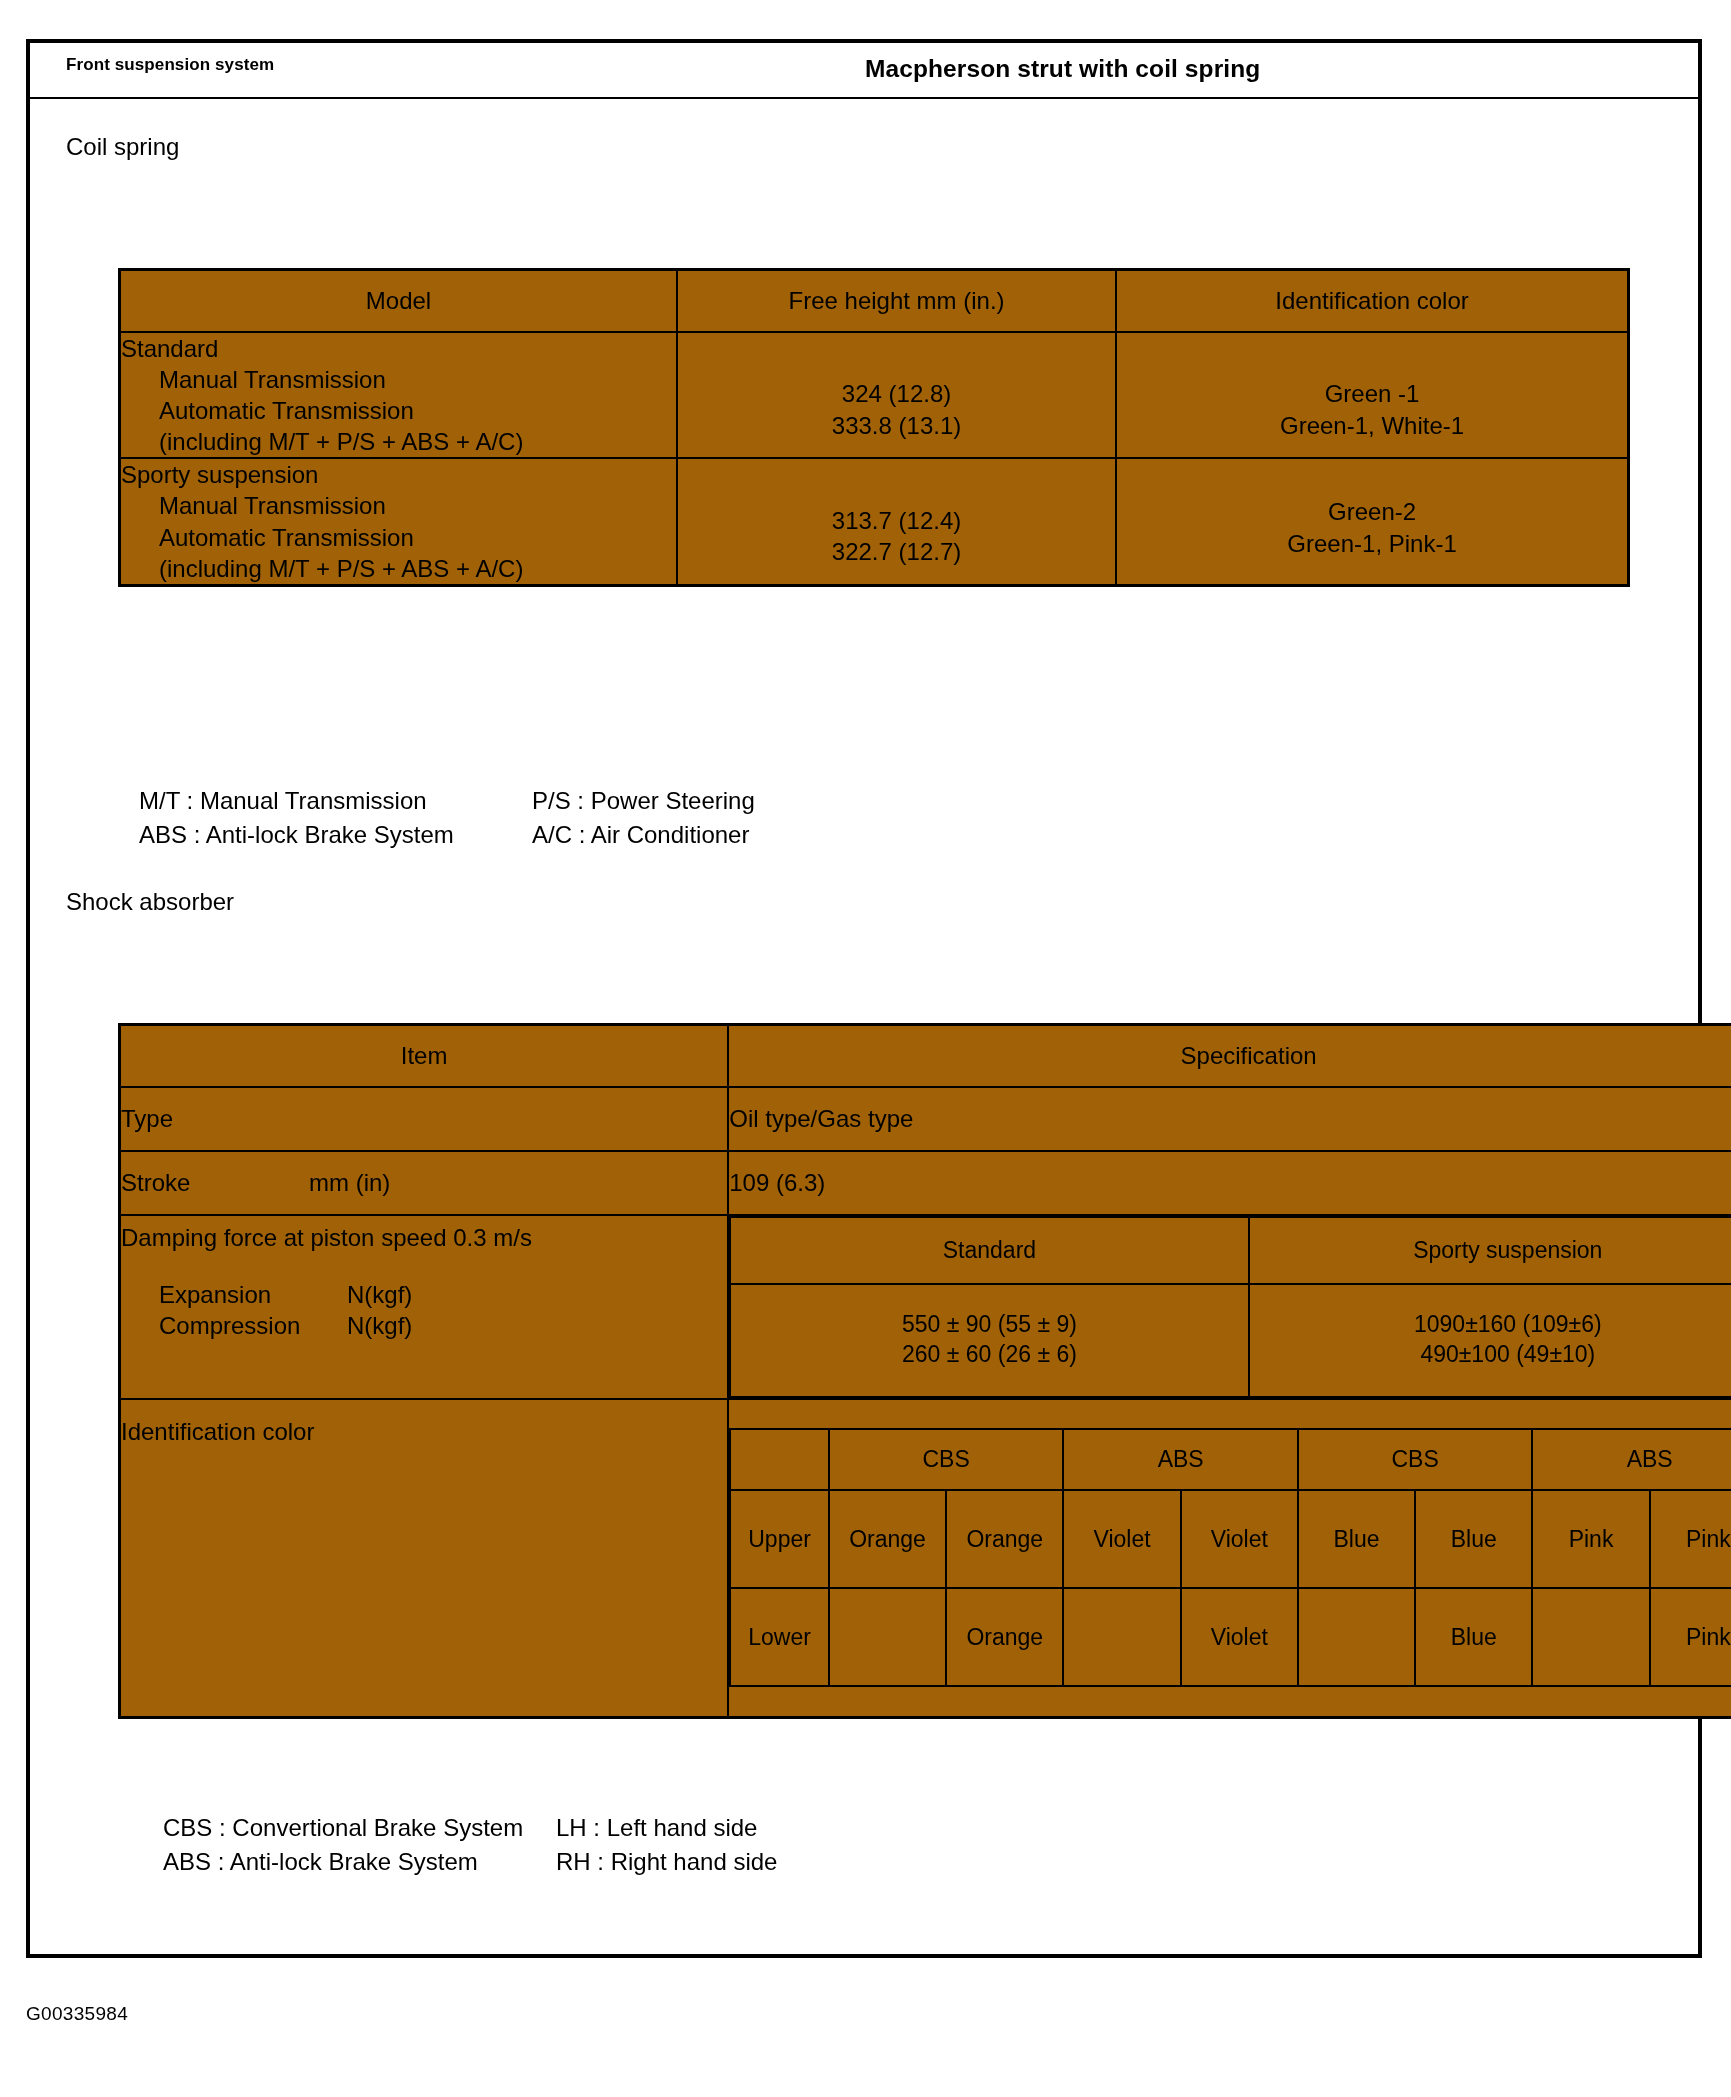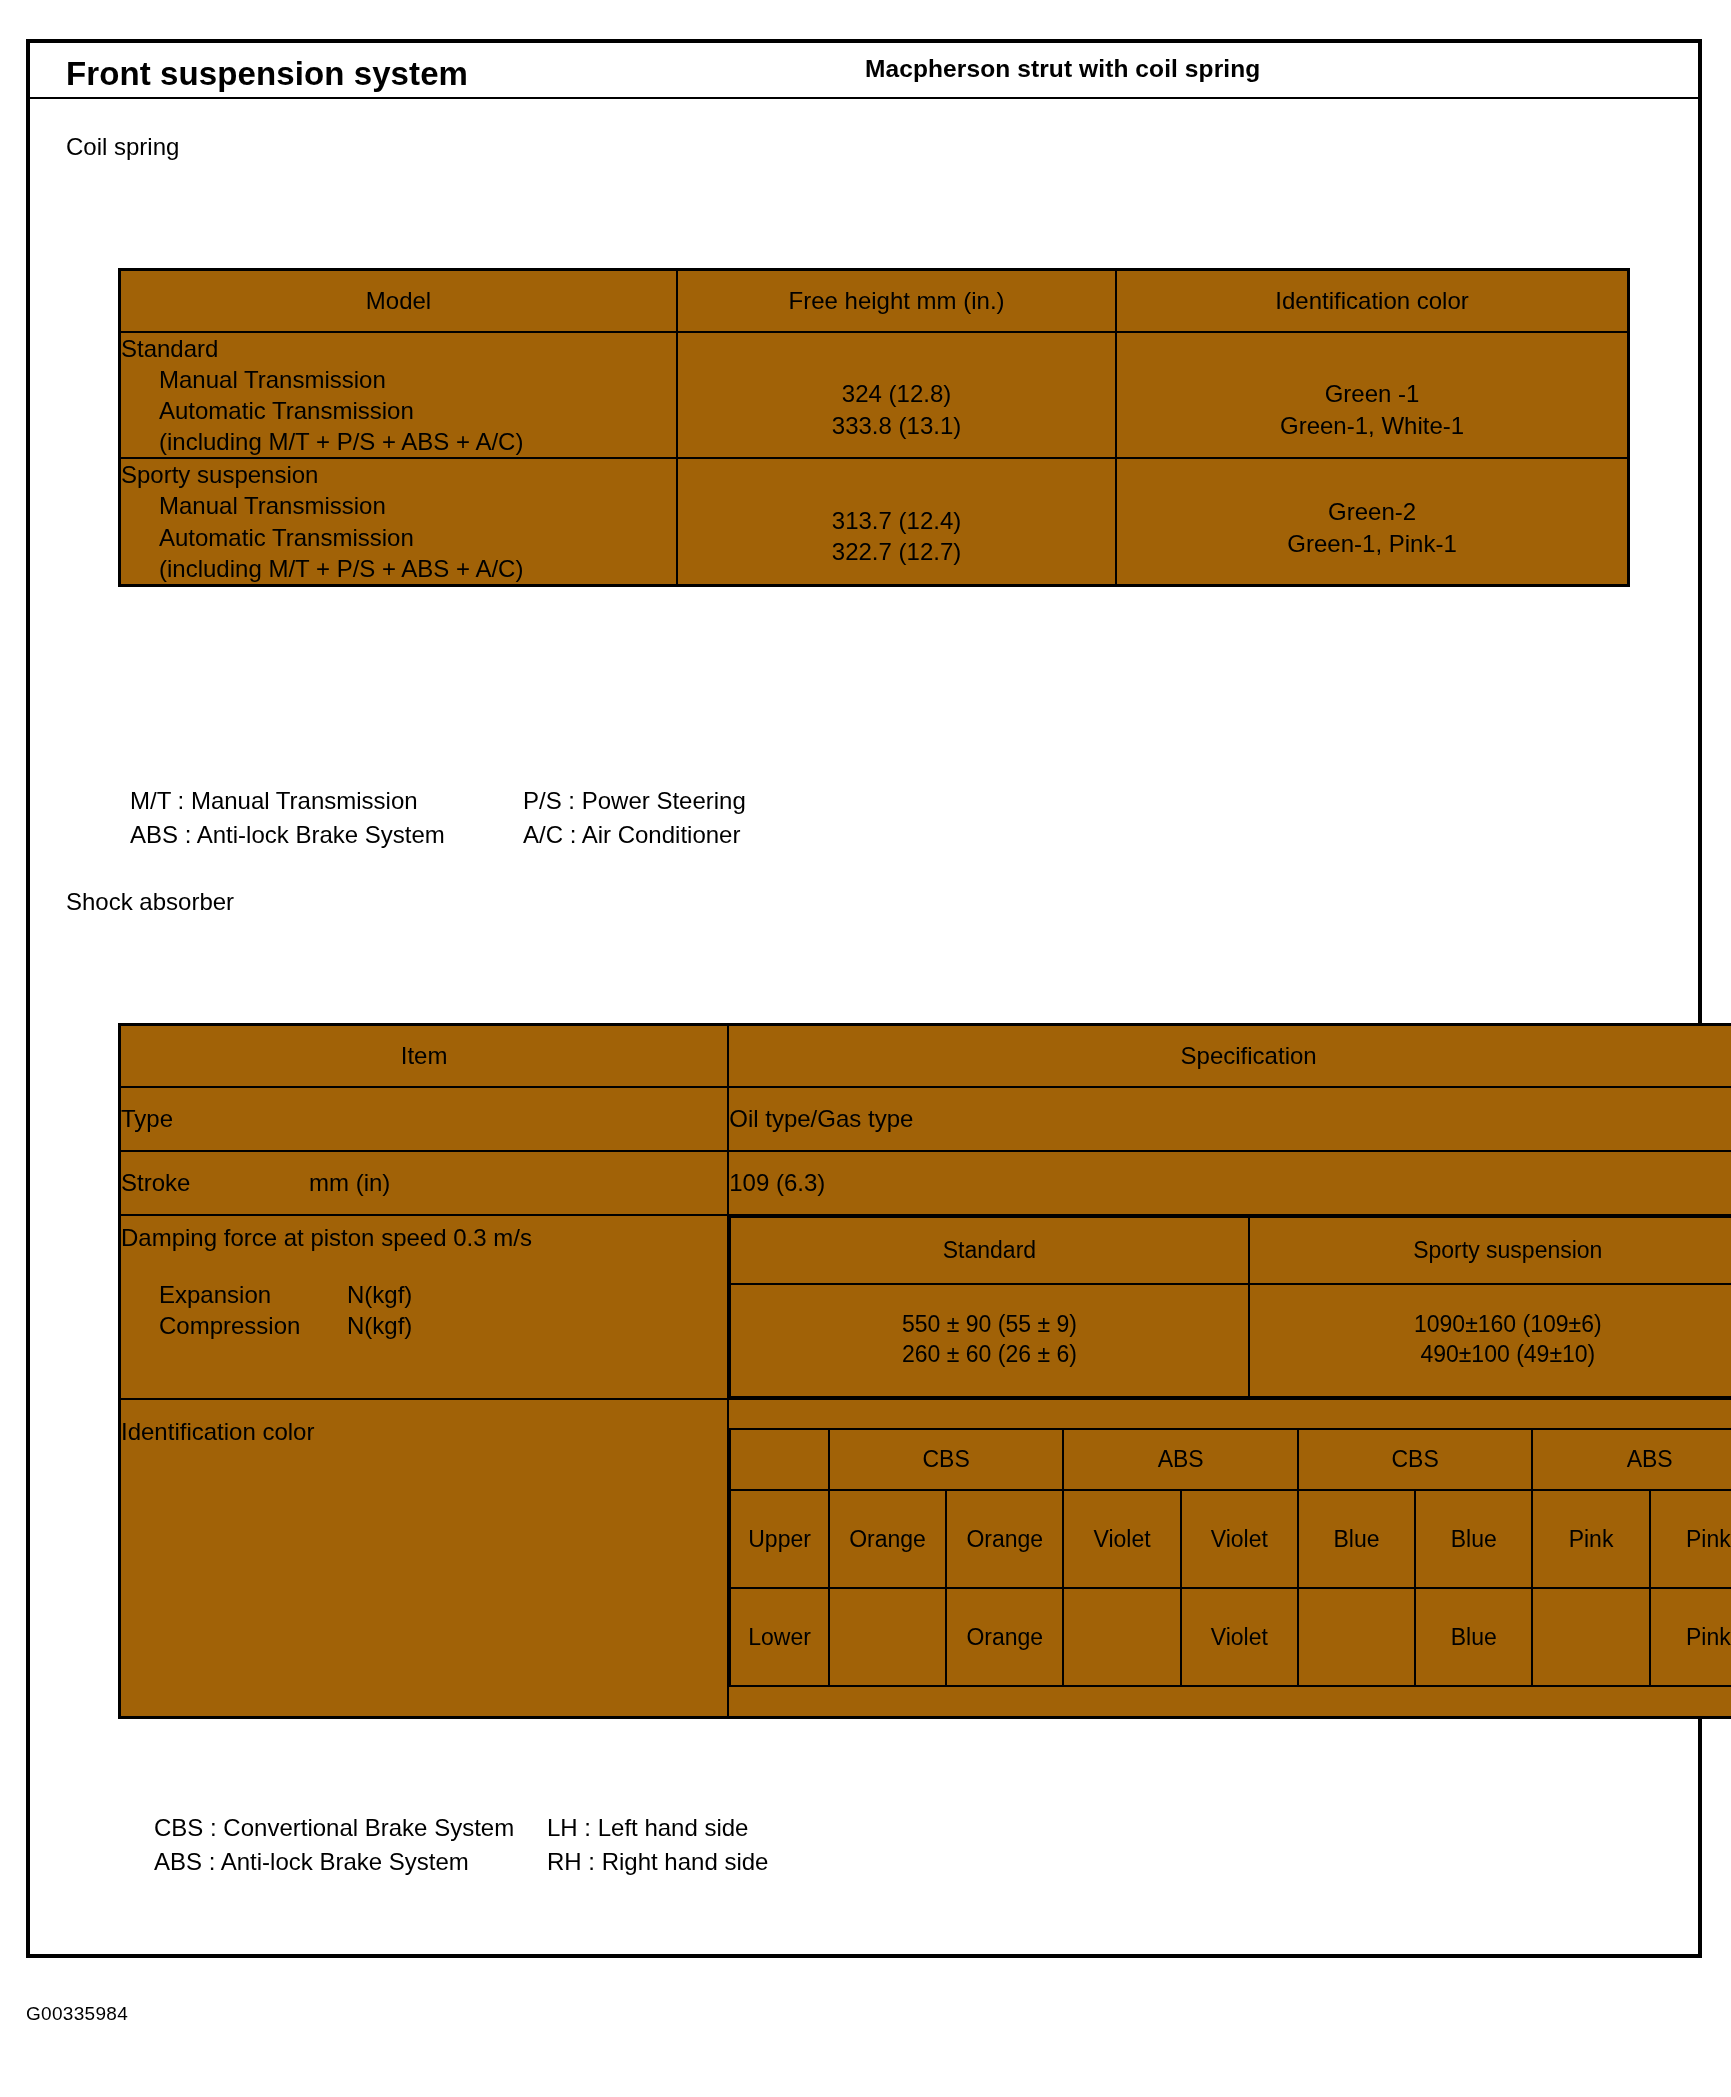--- a/index.html
+++ b/index.html
@@ -35,21 +35,21 @@
   #header-band {
     position: relative;
     height: 56px;
     border-bottom: 2.5px solid #000;
     box-sizing: border-box;
   }
   #header-band .hdr-left {
     position: absolute;
     left: 36px;
     top: 11.5px;
-    font-size: 33px;
+    font-size: 17px;
     font-weight: bold;
     letter-spacing: 0.1px;
     white-space: nowrap;
   }
   #header-band .hdr-right {
     position: absolute;
     left: 835px;
     top: 11.5px;
     font-size: 24.5px;
     font-weight: bold;
@@ -102,21 +102,21 @@
   }
   #tbl-coil td { border: 2.5px solid #000; }
 
   
   .legend {
     position: absolute;
     font-size: 24px;
     line-height: 1.42;
     white-space: nowrap;
   }
-  .legend .col-a { display: inline-block; width: 393px; }
+  .legend .col-a { display: inline-block; width: 393px; margin-left: 9px; }
 
   
   #tbl-shock {
     position: absolute;
     left: 88px;
     top: 980px;
     width: 1653px;
     border: 3.3px solid #000;
   }
   #tbl-shock td { border: 2.5px solid #000; }

